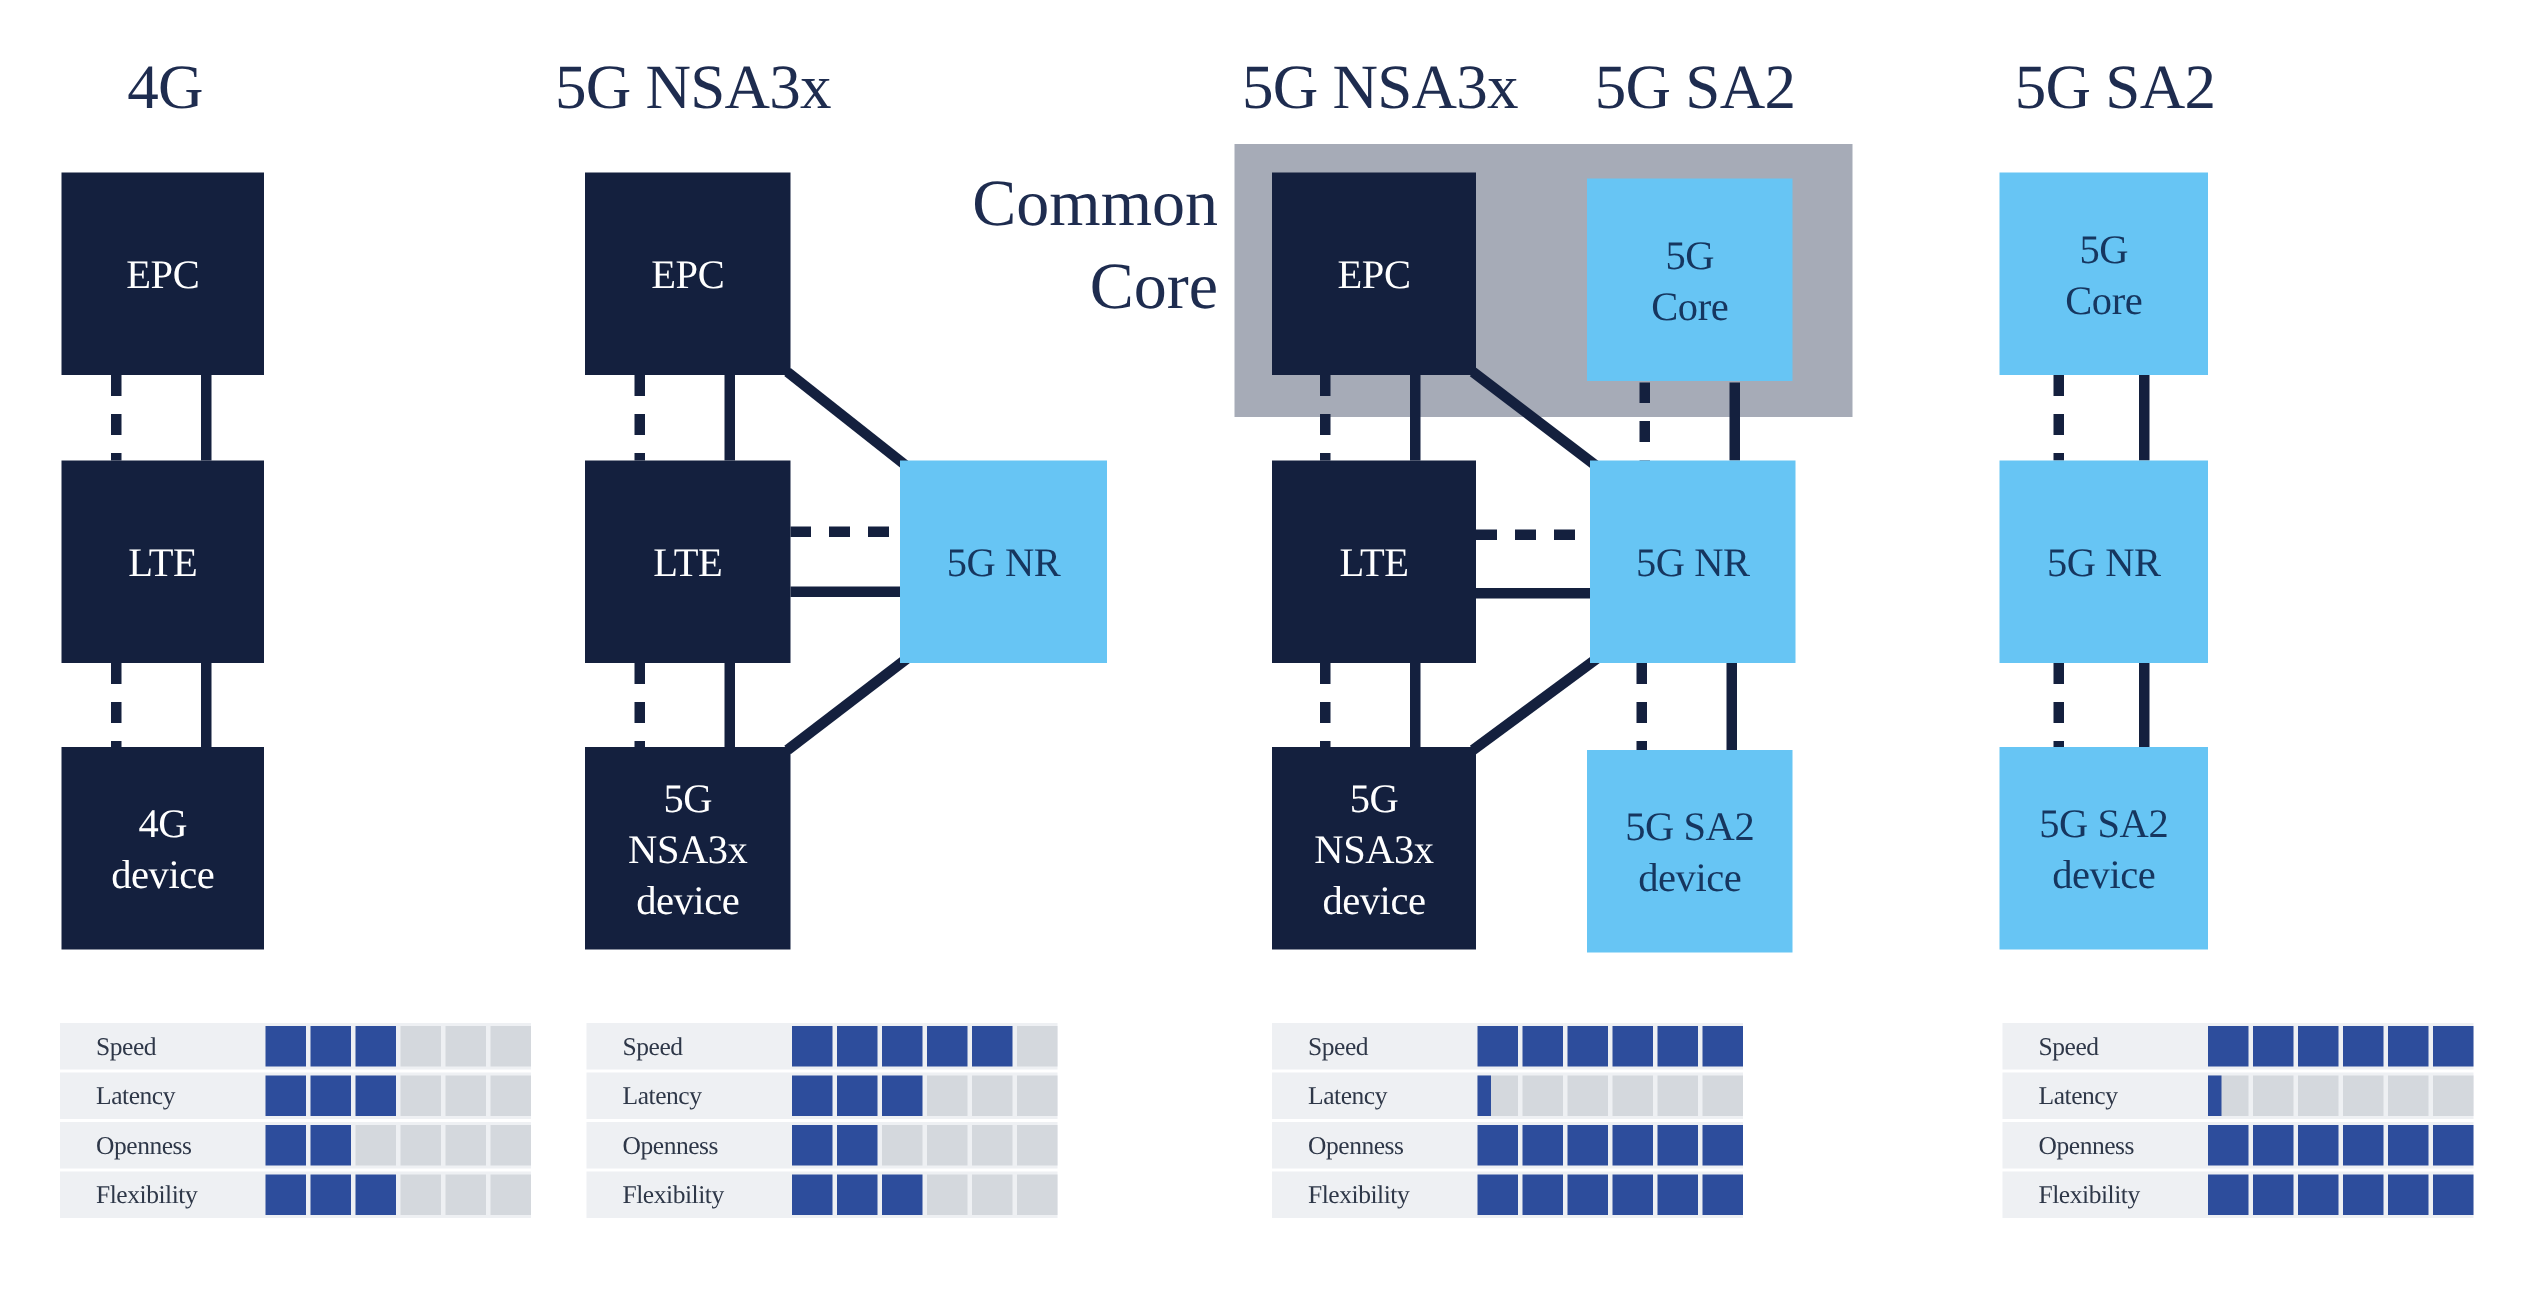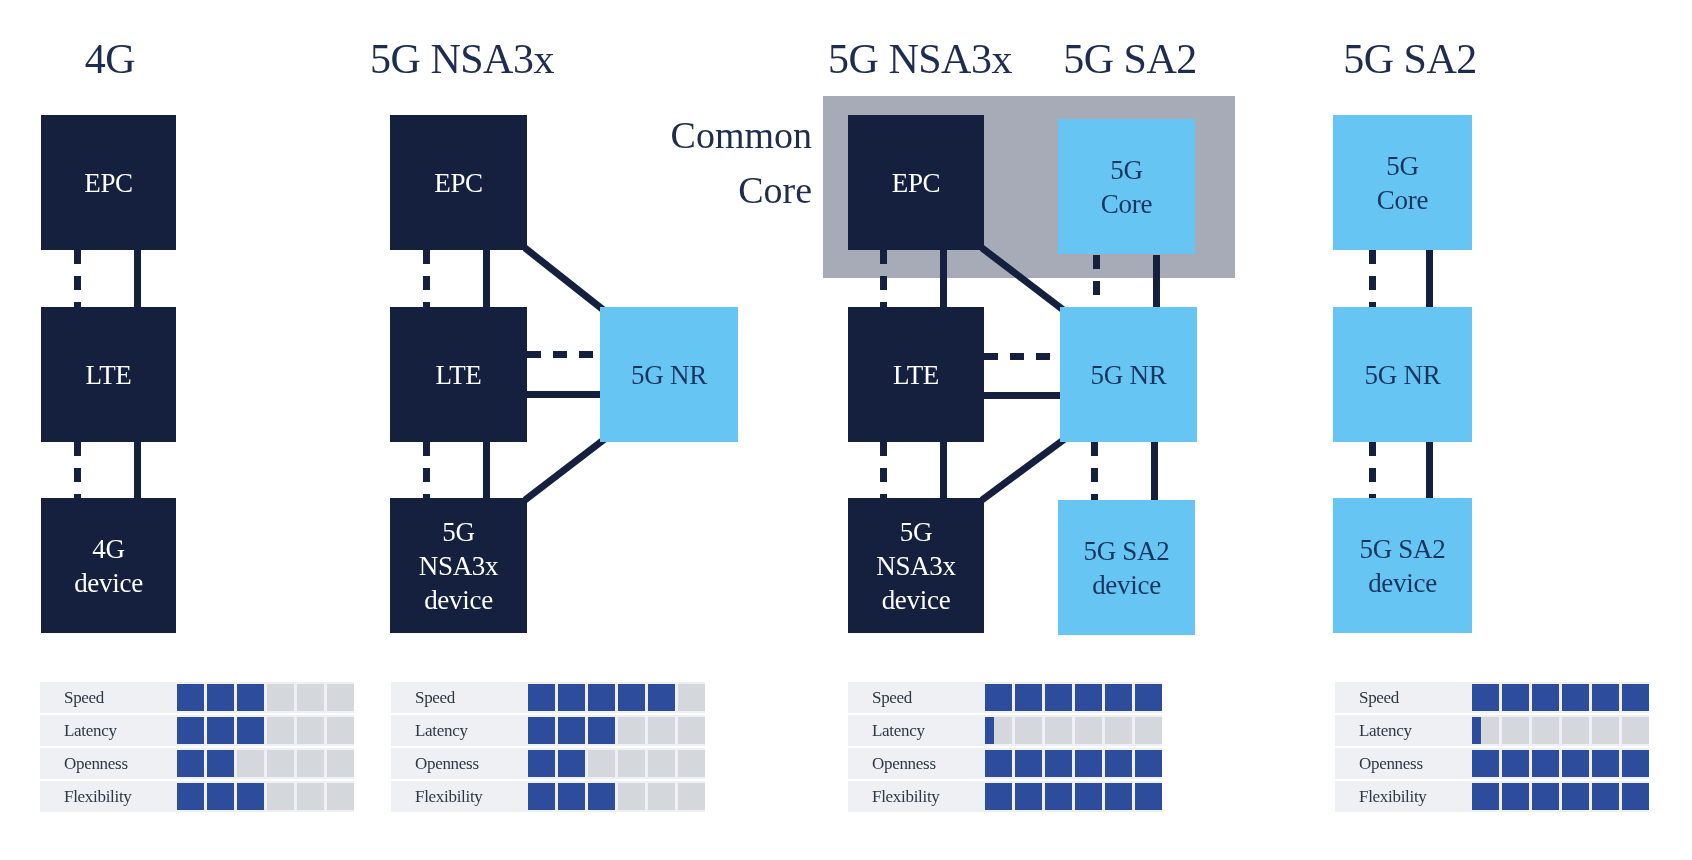--- a/index.html
+++ b/index.html
@@ -8,21 +8,21 @@
     font-family:Liberation Serif, serif; overflow:hidden;
   }
   .col-title {
     position:absolute; top:36px; font-size:42px; line-height:46px;
     color:var(--title-text,#1e2c4f); text-align:center; letter-spacing:-0.5px;
   }
   .band { position:absolute; left:823px; top:96px; width:412px; height:182px;
     background:var(--band-gray,#a6abb7); z-index:1; }
   .cc-label {
     position:absolute; left:500px; top:108px; width:312px; text-align:right;
-    font-size:38px; line-height:55px; color:var(--title-text,#1e2c4f);
+    font-size:44px; line-height:55px; color:var(--title-text,#1e2c4f);
     white-space:pre-line; z-index:2;
   }
   .box {
     position:absolute; z-index:4; display:flex; align-items:center; justify-content:center;
     text-align:center; white-space:pre-line; font-size:27px; line-height:34px; letter-spacing:-0.3px;
   }
   .box.dark  { background:var(--box-dark,#14203e); color:#ffffff; }
   .box.light { background:var(--box-light,#67c5f4); color:var(--light-box-text,#16365f); }
   .vline { position:absolute; width:7px; background:var(--line,#14203e); z-index:3; }
   .vdash { position:absolute; width:7px; z-index:3;

